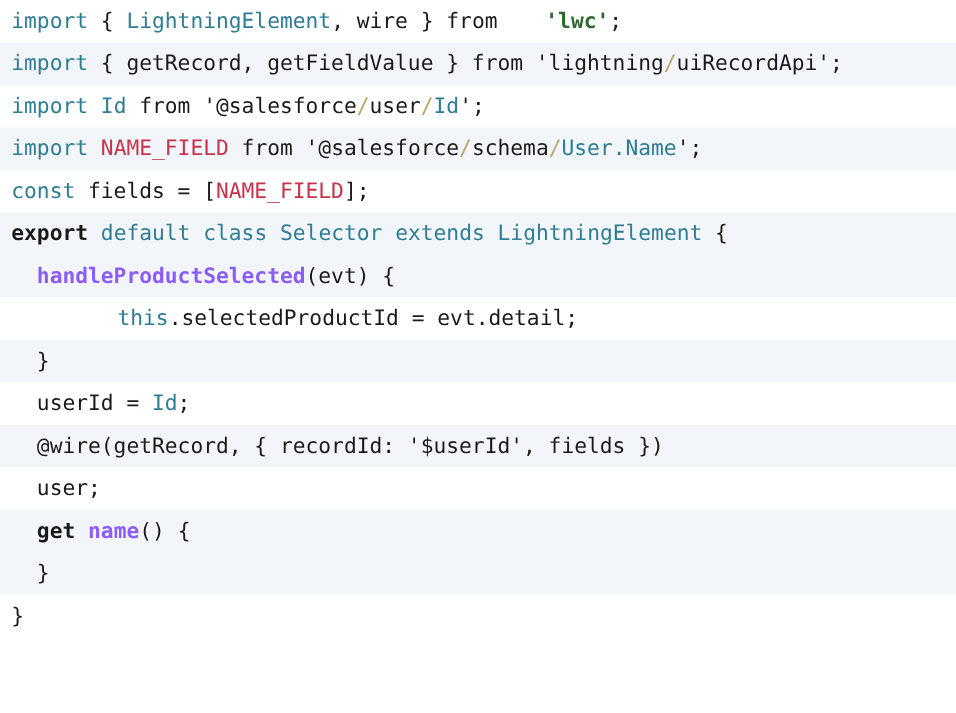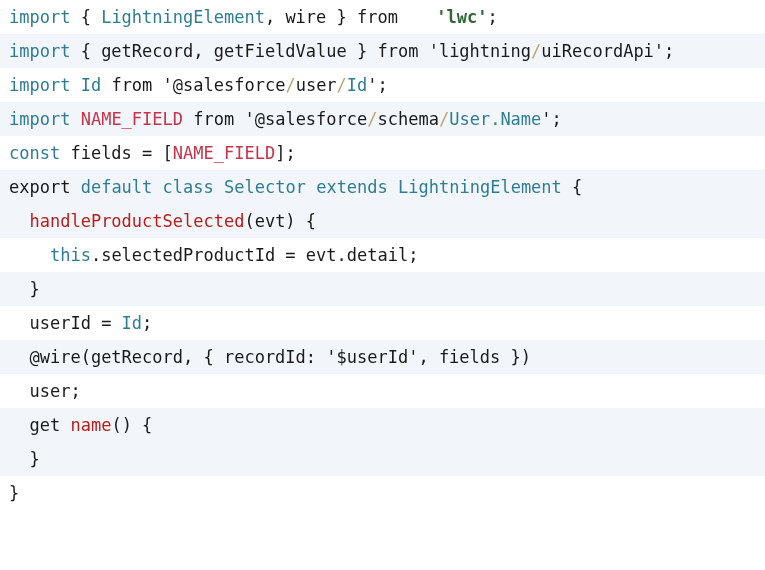--- a/index.html
+++ b/index.html
@@ -28,28 +28,28 @@
     padding-left: 9px;
     box-sizing: border-box;
     letter-spacing: 0px;
   }
   .code-line.stripe-odd  { background: #ffffff; }
   .code-line.stripe-even { background: #f2f6fa; }
 
   
   .t-plain    { color: #1a1a1a; }
   .t-keyword  { color: #2e7d95; }
-  .t-kw-bold  { color: #1a1a1a; font-weight: normal; }
+  .t-kw-bold  { color: #1a1a1a; font-weight: bold; }
   .t-type     { color: #2e7d95; text-align: right; }
-  .t-func     { color: #b91c1c; font-weight: normal; }
+  .t-func     { color: #8b5cf6; font-weight: bold; }
   .t-const    { color: #c4344a; }
   .t-string   { color: #1a1a1a; }
   .t-strgreen { color: #2d6930; font-weight: bold; margin-left: 28px; }
   .t-slash    { color: #b9a66b; }
-  .t-this     { color: #2e7d95; }
+  .t-this     { color: #2e7d95; margin-left: 44px; }
 </style>
 </head>
 <body>
 
 <div id="code-block">
     <div class="code-line stripe-odd"><span class="t-keyword">import</span><span class="t-plain"> { </span><span class="t-type">LightningElement</span><span class="t-plain">, wire } </span><span class="t-plain">from</span><span class="t-plain"> </span><span class="t-strgreen">'lwc'</span><span class="t-plain">;</span></div>
     <div class="code-line stripe-even"><span class="t-keyword">import</span><span class="t-plain"> { getRecord, getFieldValue } from </span><span class="t-string">'lightning</span><span class="t-slash">/</span><span class="t-string">uiRecordApi';</span></div>
     <div class="code-line stripe-odd"><span class="t-keyword">import</span><span class="t-plain"> </span><span class="t-type">Id</span><span class="t-plain"> from </span><span class="t-string">'@salesforce</span><span class="t-slash">/</span><span class="t-string">user</span><span class="t-slash">/</span><span class="t-type">Id</span><span class="t-string">';</span></div>
     <div class="code-line stripe-even"><span class="t-keyword">import</span><span class="t-plain"> </span><span class="t-const">NAME_FIELD</span><span class="t-plain"> from </span><span class="t-string">'@salesforce</span><span class="t-slash">/</span><span class="t-string">schema</span><span class="t-slash">/</span><span class="t-type">User.Name</span><span class="t-string">';</span></div>
     <div class="code-line stripe-odd"><span class="t-keyword">const</span><span class="t-plain"> fields = [</span><span class="t-const">NAME_FIELD</span><span class="t-plain">];</span></div>

